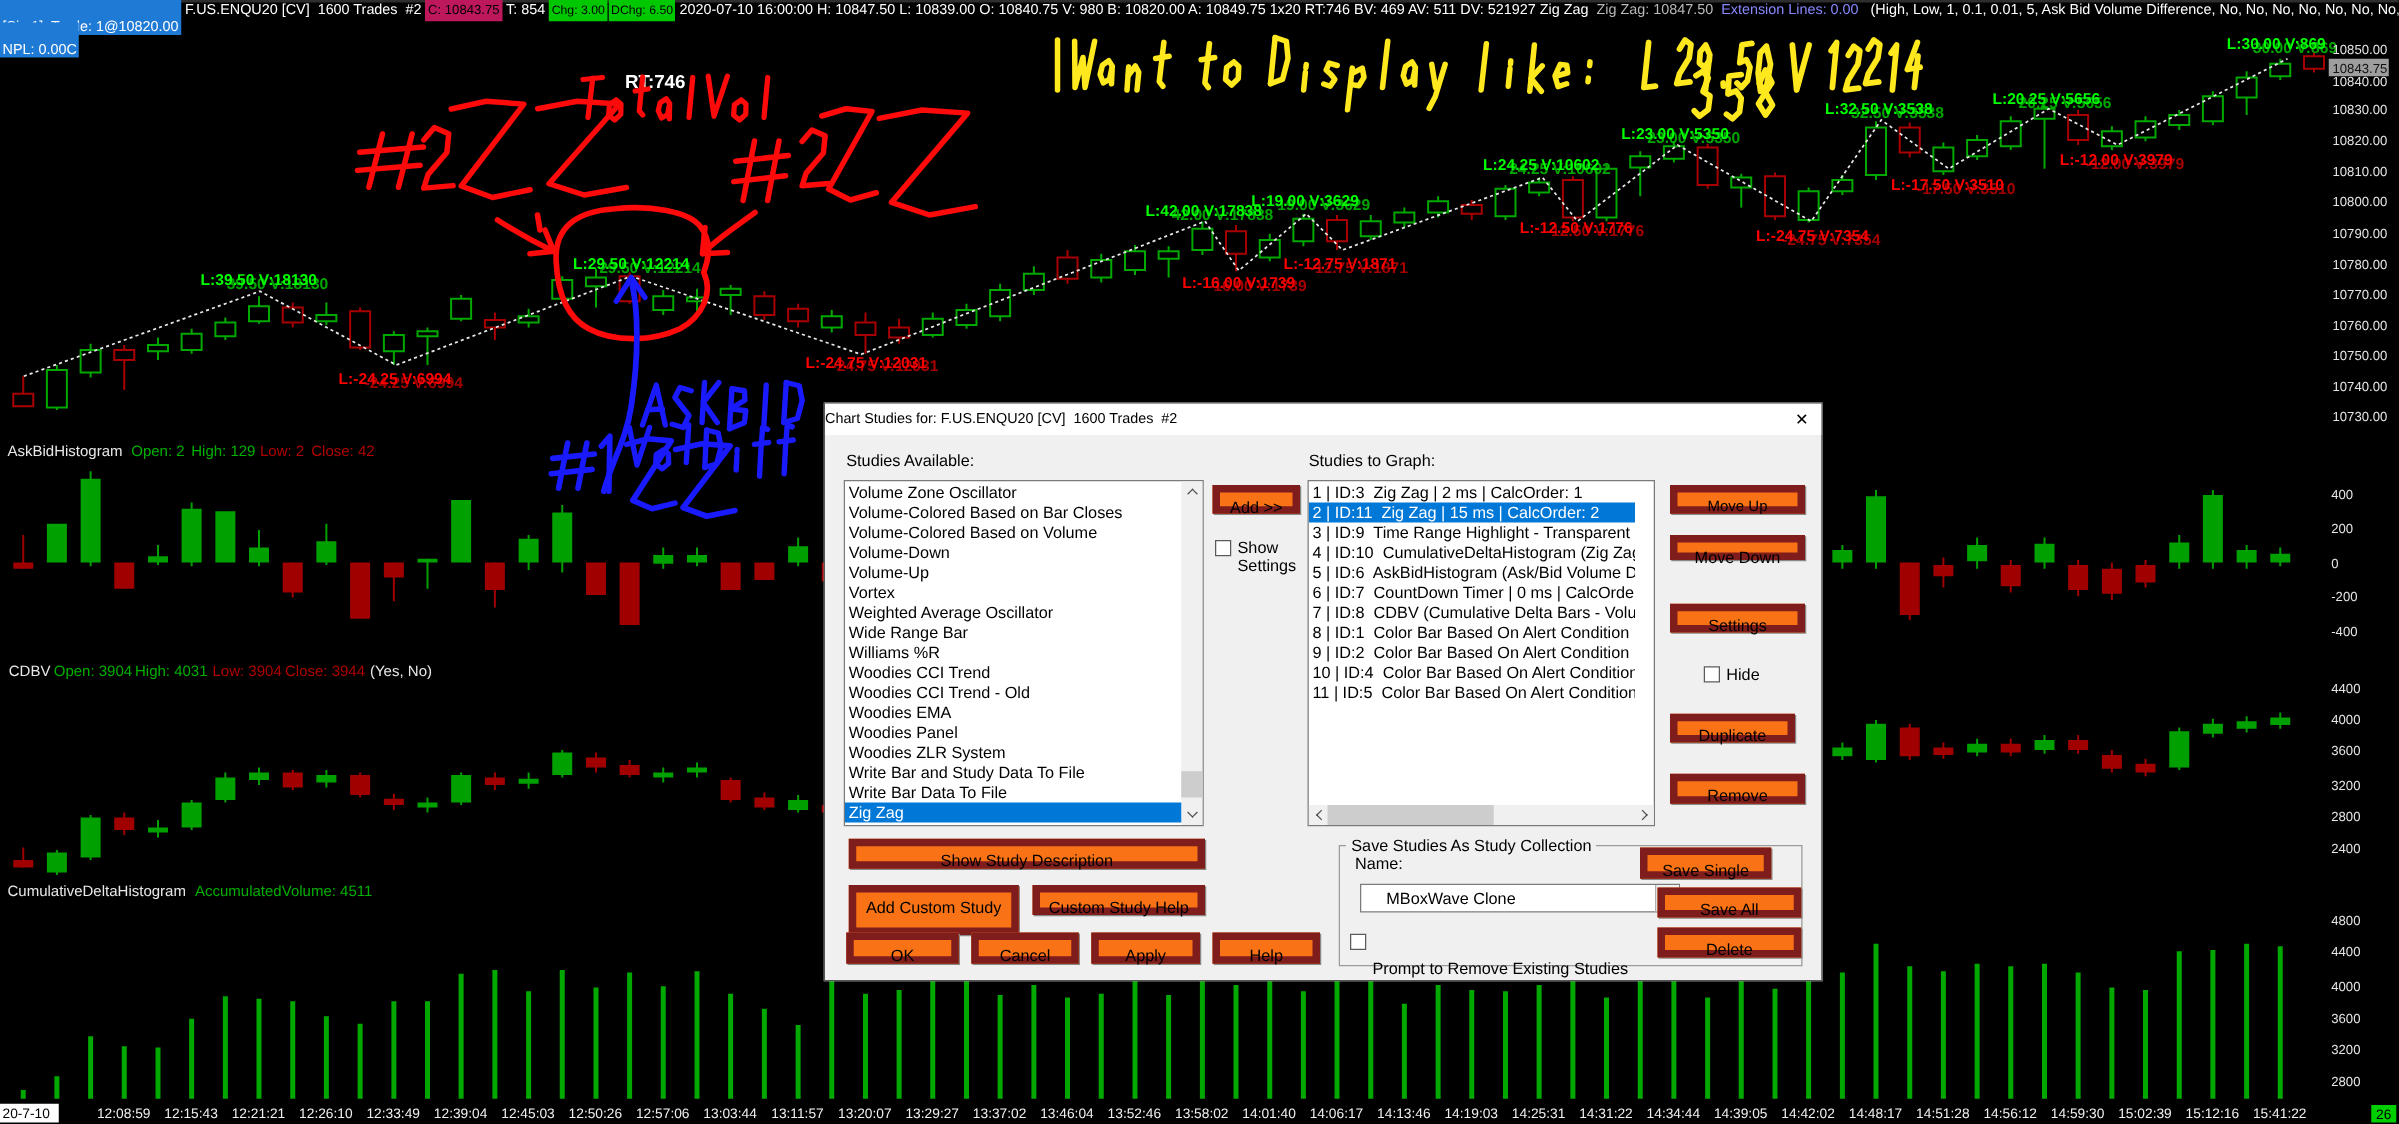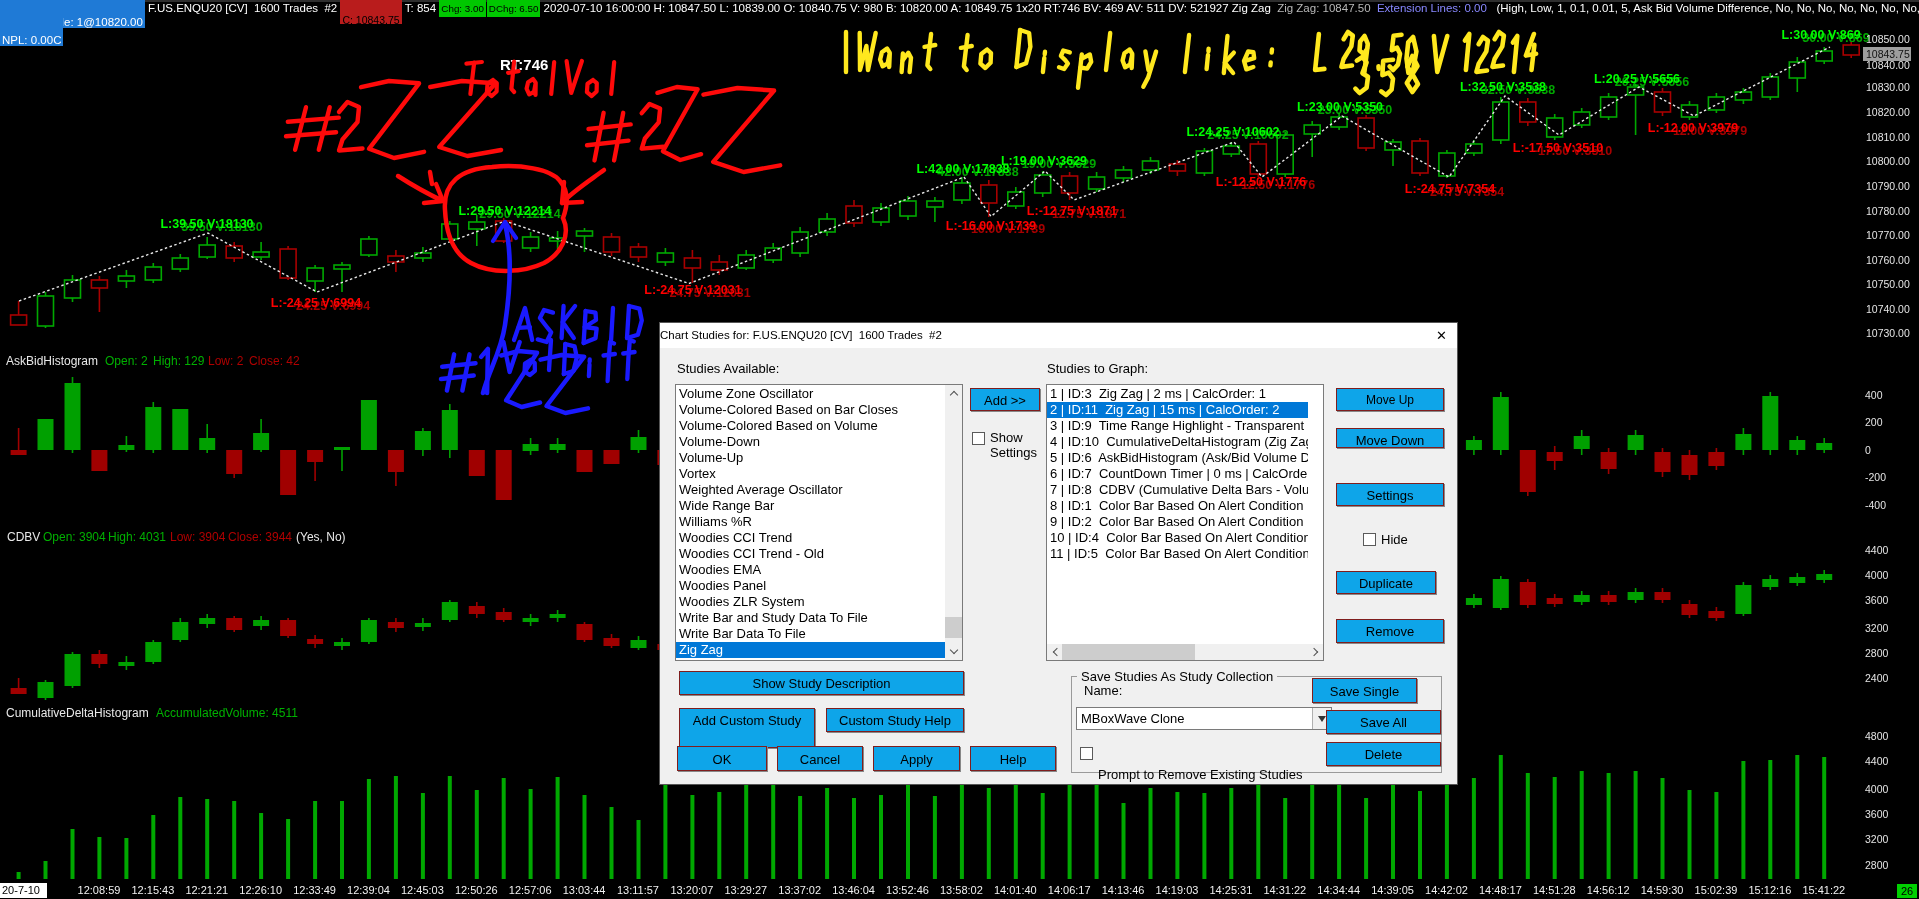--- a/index.html
+++ b/index.html
@@ -2,30 +2,30 @@
 <html><head><meta charset="utf-8"><style>
 * {margin:0;padding:0;box-sizing:border-box}
 html,body {width:1919px;height:899px;background:#000;overflow:hidden;
   font-family:"Liberation Sans",sans-serif}
 #stage {position:relative;width:1919px;height:899px}
 svg {position:absolute;left:0;top:0}
 #tb {position:absolute;left:0;top:0;width:1919px;height:18px;font-size:11.5px;color:#fff;white-space:nowrap}
 #tb2 {position:absolute;left:0;top:18px;height:16px;font-size:11.5px;color:#fff;white-space:nowrap}
 .seg {display:inline-block;height:17px;line-height:17px;vertical-align:top}
 .seg.blue {background:#1f7ad6;padding:14px 2px}
-.seg.white {background:#b91c1c;color:#000;padding:12px 2px}
+.seg.white {background:#be185d;color:#000;padding:0 2px}
 .seg.green {background:#00c800;color:#000;padding:0 2px}
 .seg.gray {color:#b8b8b8}
 .seg.purp {color:#8888ff}
 #dlg {position:absolute;left:659px;top:322px;width:799px;height:463px;background:#f0f0f0;
   border:1px solid #565656;font-size:13px;color:#000}
 #ttl {position:absolute;left:0;top:0;width:100%;height:25px;background:#fff;line-height:25px;font-size:11.5px}
 #xbtn {position:absolute;right:10px;top:0;font-size:13px}
 .lbl {position:absolute;line-height:15px}
-.btn {position:absolute;background:#0ea5e9;border:1px solid #7f1d1d;text-align:center;
+.btn {position:absolute;background:#f97316;border:6px solid #7f1d1d;text-align:center;
   box-shadow:1px 1px 0 #888}
 .cb {position:absolute;width:13px;height:13px;background:#fff;border:1px solid #5a5a5a}
 #lbox {position:absolute;left:15px;top:61px;width:288px;height:277px;background:#fff;border:1px solid #7a7a7a;overflow:hidden}
 #lin {position:absolute;left:0;top:1px;width:270px}
 #rbox {position:absolute;left:386px;top:61px;width:278px;height:277px;background:#fff;border:1px solid #7a7a7a;overflow:hidden}
 #rin {position:absolute;left:0;top:1px;width:261px}
 .row {height:16px;line-height:16px;padding-left:3px;white-space:nowrap;overflow:hidden}
 .row.sel {background:#0078d7;color:#fff}
 #vsb {position:absolute;right:0;top:0;width:17px;height:275px;background:#f0f0f0}
 #vthumb {position:absolute;left:0;top:232px;width:17px;height:21px;background:#cdcdcd}
@@ -33,21 +33,21 @@
 #hsb {position:absolute;left:0;bottom:0;width:276px;height:16px;background:#f0f0f0}
 #hsb .sarr {height:16px;width:16px}
 #hthumb {position:absolute;left:15px;top:0;width:133px;height:16px;background:#cdcdcd}
 .ch {display:block;width:6px;height:6px;border-right:1.6px solid #505050;border-bottom:1.6px solid #505050}
 .ch.up {transform:rotate(-135deg);margin-top:3px}
 .ch.dn {transform:rotate(45deg);margin-top:-3px}
 .ch.lf {transform:rotate(135deg);margin-left:3px}
 .ch.rt {transform:rotate(-45deg);margin-left:-3px}
 #grp {position:absolute;left:411px;top:346px;width:371px;height:104px;border:1px solid #9a9a9a}
 #grp legend {margin-left:5px;padding:0 4px;font-size:13px}
-#combo {position:absolute;left:416px;top:384px;width:256px;height:23px;background:#fff;border:1px solid #7a7a7a;line-height:21px;padding-left:4px}
+#combo {position:absolute;left:428px;top:384px;width:256px;height:23px;background:#fff;border:1px solid #7a7a7a;line-height:21px;padding-left:20px}
 #cmbtn {position:absolute;right:0;top:0;width:19px;height:21px;background:#f0f0f0;border-left:1px solid #b0b0b0;display:flex;align-items:center;justify-content:center}
 #tri {display:block;width:0;height:0;border-left:4.5px solid transparent;border-right:4.5px solid transparent;border-top:6px solid #333}
 </style></head>
 <body>
 <div id="stage">
 <svg width="1919" height="899" viewBox="0 0 1919 899">
       <line x1="18.6" y1="301" x2="18.6" y2="325" stroke="#a80000" stroke-width="1.6"></line>
       <rect x="10.6" y="315" width="16" height="10" fill="#000" stroke="#a80000" stroke-width="1.6"></rect>
       <line x1="45.5" y1="292" x2="45.5" y2="328" stroke="#00a800" stroke-width="1.6"></line>
       <rect x="37.5" y="296" width="16" height="30" fill="#000" stroke="#00a800" stroke-width="1.6"></rect>

